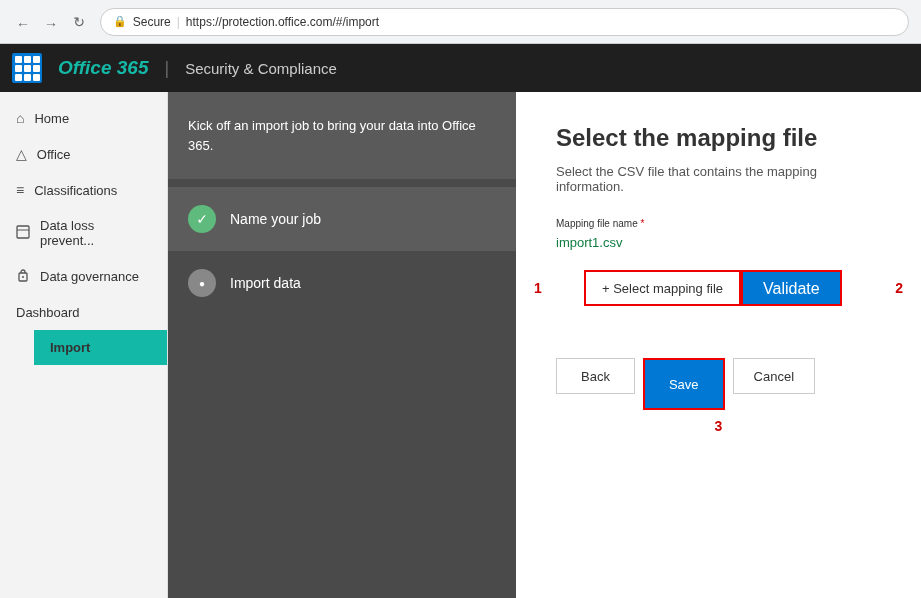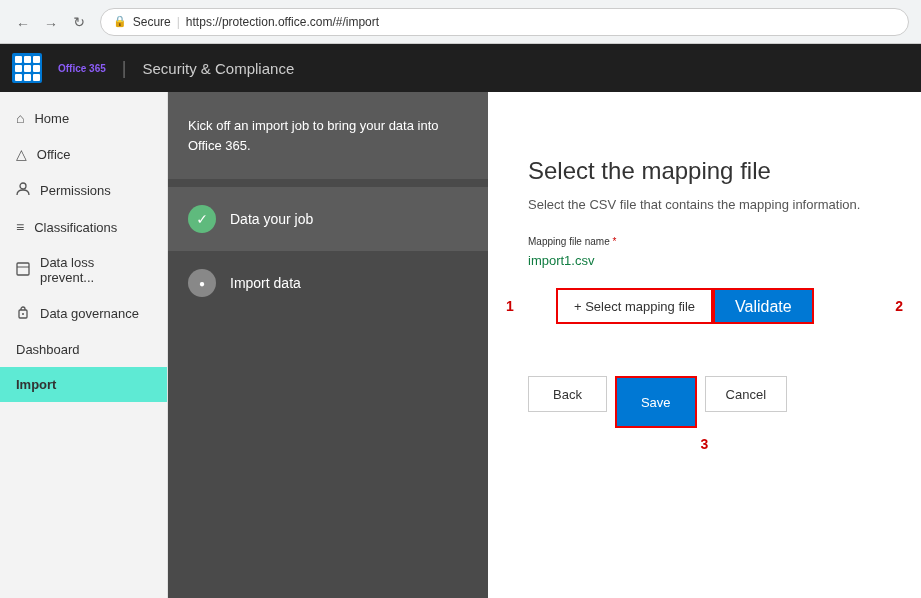--- a/index.html
+++ b/index.html
@@ -63,23 +63,24 @@
       cursor: pointer;
     }
     .waffle-grid {
       display: grid;
       grid-template-columns: repeat(3,7px);
       grid-template-rows: repeat(3,7px);
       gap: 2px;
     }
     .waffle-dot { background: white; border-radius: 1px; }
     .app-name {
-      color: #8b5cf6;
-      font-size: 10px;
+      color: #14b8a6;
+      font-size: 19px;
       font-weight: 600;
+      font-style: italic;
     }
     .app-divider {
       color: #666;
       font-size: 18px;
     }
     .app-subtitle {
       color: #ccc;
       font-size: 15px;
     }
 
@@ -99,26 +100,26 @@
     }
     .sidebar-item {
       display: flex;
       align-items: center;
       gap: 10px;
       padding: 10px 16px;
       font-size: 13px;
       color: #333;
       cursor: pointer;
     }
-    .sidebar-item.active { background: #5eead4; font-weight: 600; }
+    .sidebar-item.active { background: #14b8a6; font-weight: 600; margin-left: 34px; }
     .sidebar-icon { font-size: 14px; color: #555; flex-shrink: 0; }
 
     
     .wizard-panel {
-      width: 320px;
+      width: 348px;
       background: #4a4a4a;
       flex-shrink: 0;
     }
     .wizard-header {
       background: #5a5a5a;
       padding: 24px 20px;
       color: white;
       font-size: 13px;
       line-height: 1.5;
     }
@@ -146,24 +147,23 @@
 
     
     .content-area {
       flex: 1;
       background: white;
       padding: 32px 40px;
       overflow-y: auto;
     }
     .content-title {
       font-size: 24px;
-      font-weight: 400;
+      font-weight: 700;
       color: #333;
       margin-bottom: 12px;
-      margin-top: 33px;
     }
     .content-description {
       font-size: 13px;
       color: #555;
       margin-bottom: 24px;
     }
 
     .field-label {
       font-size: 10px;
       font-weight: 400;
@@ -302,29 +302,20 @@
   <div class="sidebar">
     <div class="sidebar-item">
       <span class="sidebar-icon">⌂</span>
       <span>Home</span>
     </div>
     <div class="sidebar-item">
       <span class="sidebar-icon">△</span>
       <span>Office</span>
     </div>
     <div class="sidebar-item">
-      <span class="sidebar-icon">
-        <svg width="14" height="14" viewBox="0 0 14 14" fill="none">
-          <circle cx="7" cy="4" r="3" stroke="#555" stroke-width="1.3" fill="none"></circle>
-          <path d="M1 13c0-3.3 2.7-5 6-5s6 1.7 6 5" stroke="#555" stroke-width="1.3" fill="none"></path>
-        </svg>
-      </span>
-      <span>Permissions</span>
-    </div>
-    <div class="sidebar-item">
       <span class="sidebar-icon">≡</span>
       <span>Classifications</span>
     </div>
     <div class="sidebar-item">
       <span class="sidebar-icon">
         <svg width="14" height="14" viewBox="0 0 14 14" fill="none">
           <rect x="1" y="1" width="12" height="12" rx="1" stroke="#555" stroke-width="1.3" fill="none"></rect>
           <line x1="1" y1="5" x2="13" y2="5" stroke="#555" stroke-width="1"></line>
         </svg>
       </span>
@@ -350,21 +341,21 @@
 
   <div class="wizard-panel">
     <div class="wizard-header">
       <span>Kick off an import job to bring your data into Office 365.</span>
     </div>
     <div class="wizard-steps">
       <div class="wizard-step active">
         <div class="step-circle done">
           <span class="step-checkmark">✓</span>
         </div>
-        <span class="step-label">Data your job</span>
+        <span class="step-label">Name your job</span>
       </div>
       <div class="wizard-step">
         <div class="step-circle pending">
           <span style="color:white;font-size:10px;">●</span>
         </div>
         <span class="step-label">Import data</span>
       </div>
     </div>
   </div>
 

